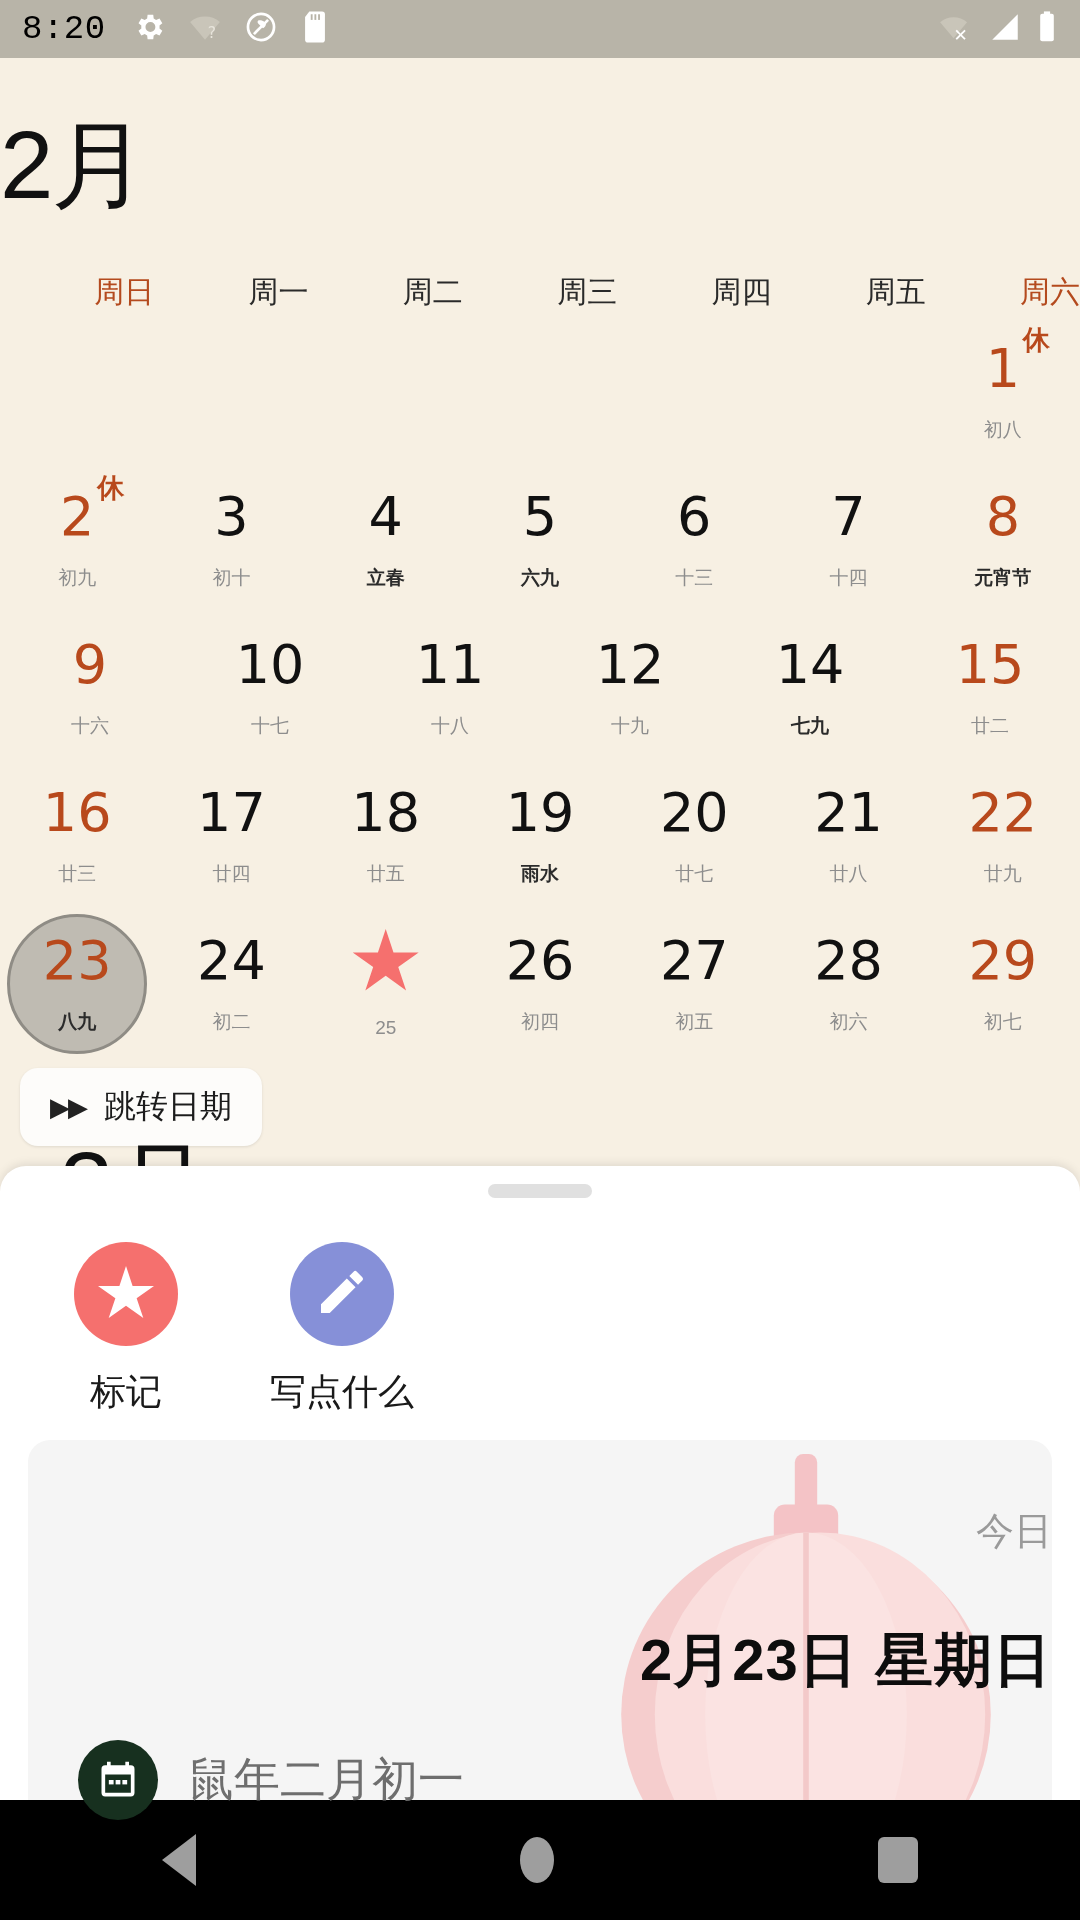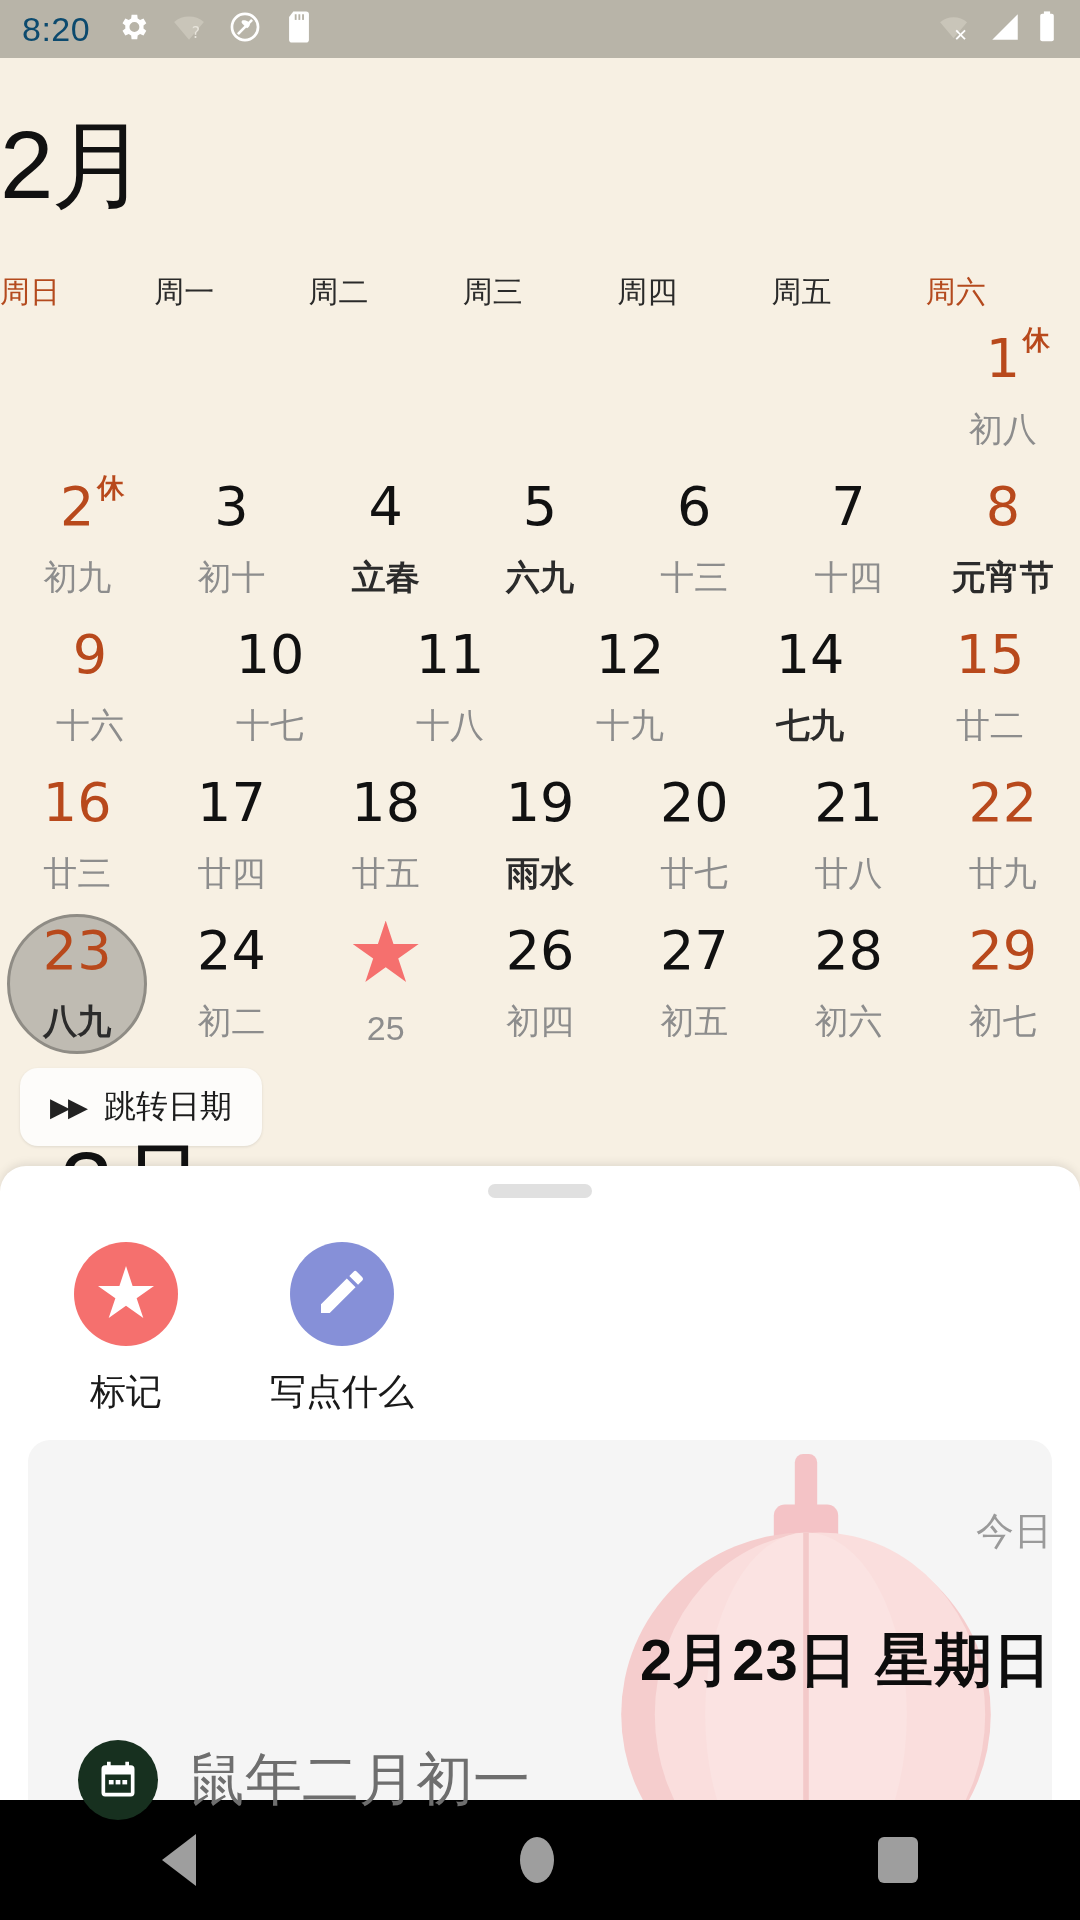--- a/index.html
+++ b/index.html
@@ -18,22 +18,22 @@
 
   
   .statusbar {
     position: absolute; top: 0; left: 0;
     width: 1080px; height: 58px;
     background: #b8b4a8;
     display: flex; align-items: center;
     padding: 0 22px;
   }
   .sb-time {
-    color: #0c4a6e; font-size: 34px; letter-spacing: 0.5px;
-    font-family: Liberation Sans, sans-serif;
+    color: #000000; font-size: 34px; letter-spacing: 0.5px;
+    font-family: Liberation Mono, monospace;
   }
   .sb-left-icons { display: flex; align-items: center; gap: 22px; margin-left: 26px; }
   .sb-right-icons { margin-left: auto; display: flex; align-items: center; gap: 14px; }
   .sb-ico { display: block; }
 
   
   .monthhead {
     position: absolute; left: 0; top: 58px;
     width: 1080px; height: 160px;
     display: flex; align-items: flex-end; padding-bottom: 8px;
@@ -46,21 +46,21 @@
     font-size: 52px; color: #161616; margin-left: 44px; margin-bottom: 12px;
     font-weight: 400;
   }
 
   
   .weekrow {
     position: absolute; left: 0; top: 272px;
     width: 1080px; display: flex;
   }
   .weekcell {
-    flex: 1 1 0; text-align: left;
+    flex: 1 1 0; text-align: right;
     font-size: 30px; color: #2a2a2a;
   }
   .weekcell.wk-accent { color: #b44a1e; }
 
   
   .grid {
     position: absolute; left: 0; top: 318px;
     width: 1080px;
   }
   .gridrow { display: flex; height: 148px; }
@@ -78,21 +78,21 @@
     z-index: 0;
   }
   .daynum {
     position: relative; z-index: 1;
     font-size: 54px; line-height: 1.05; color: #111111; font-weight: 400;
     font-family: "DejaVu Sans", sans-serif;
   }
   .daynum.red { color: #b8491c; }
   .lunar {
     position: relative; z-index: 1;
-    font-size: 34px; color: #8d8d8d; margin-top: 20px;
+    font-size: 19px; color: #8d8d8d; margin-top: 20px;
   }
   .lunar.bold { color: #2b2b2b; font-weight: bold; }
   .restbadge {
     position: absolute; z-index: 2;
     font-size: 27px; color: #b8491c; font-weight: bold;
     top: 4px; left: 50%; margin-left: 20px;
   }
   .marker-diamond {
     position: relative; z-index: 1;
     width: 58px; height: 58px; background: #f5706e;
@@ -163,21 +163,21 @@
   .lantern { position: absolute; right: 36px; top: 14px; }
   .card-inner { position: relative; z-index: 2; padding: 66px 0 0 50px; }
   .today-label { font-size: 38px; color: #9a9a9a; }
   .today-date { margin-top: 65px; font-size: 58px; color: #0d0d0d; font-weight: bold; letter-spacing: 1px; }
   .today-lunar-row { margin-top: 40px; display: flex; align-items: center; gap: 30px; }
   .green-circle {
     width: 80px; height: 80px; border-radius: 50%;
     background: #17301f; display: flex; align-items: center; justify-content: center;
     flex: 0 0 auto;
   }
-  .today-lunar-text { font-size: 57px; color: #6e6e6e; }
+  .today-lunar-text { font-size: 46px; color: #6e6e6e; }
 
   
   .navbar {
     position: absolute; left: 0; top: 1800px;
     width: 1080px; height: 120px; background: #000000;
     display: flex; align-items: center; justify-content: space-around;
   }
   .nav-back {
     width: 0; height: 0;
     border-top: 26px solid transparent;

